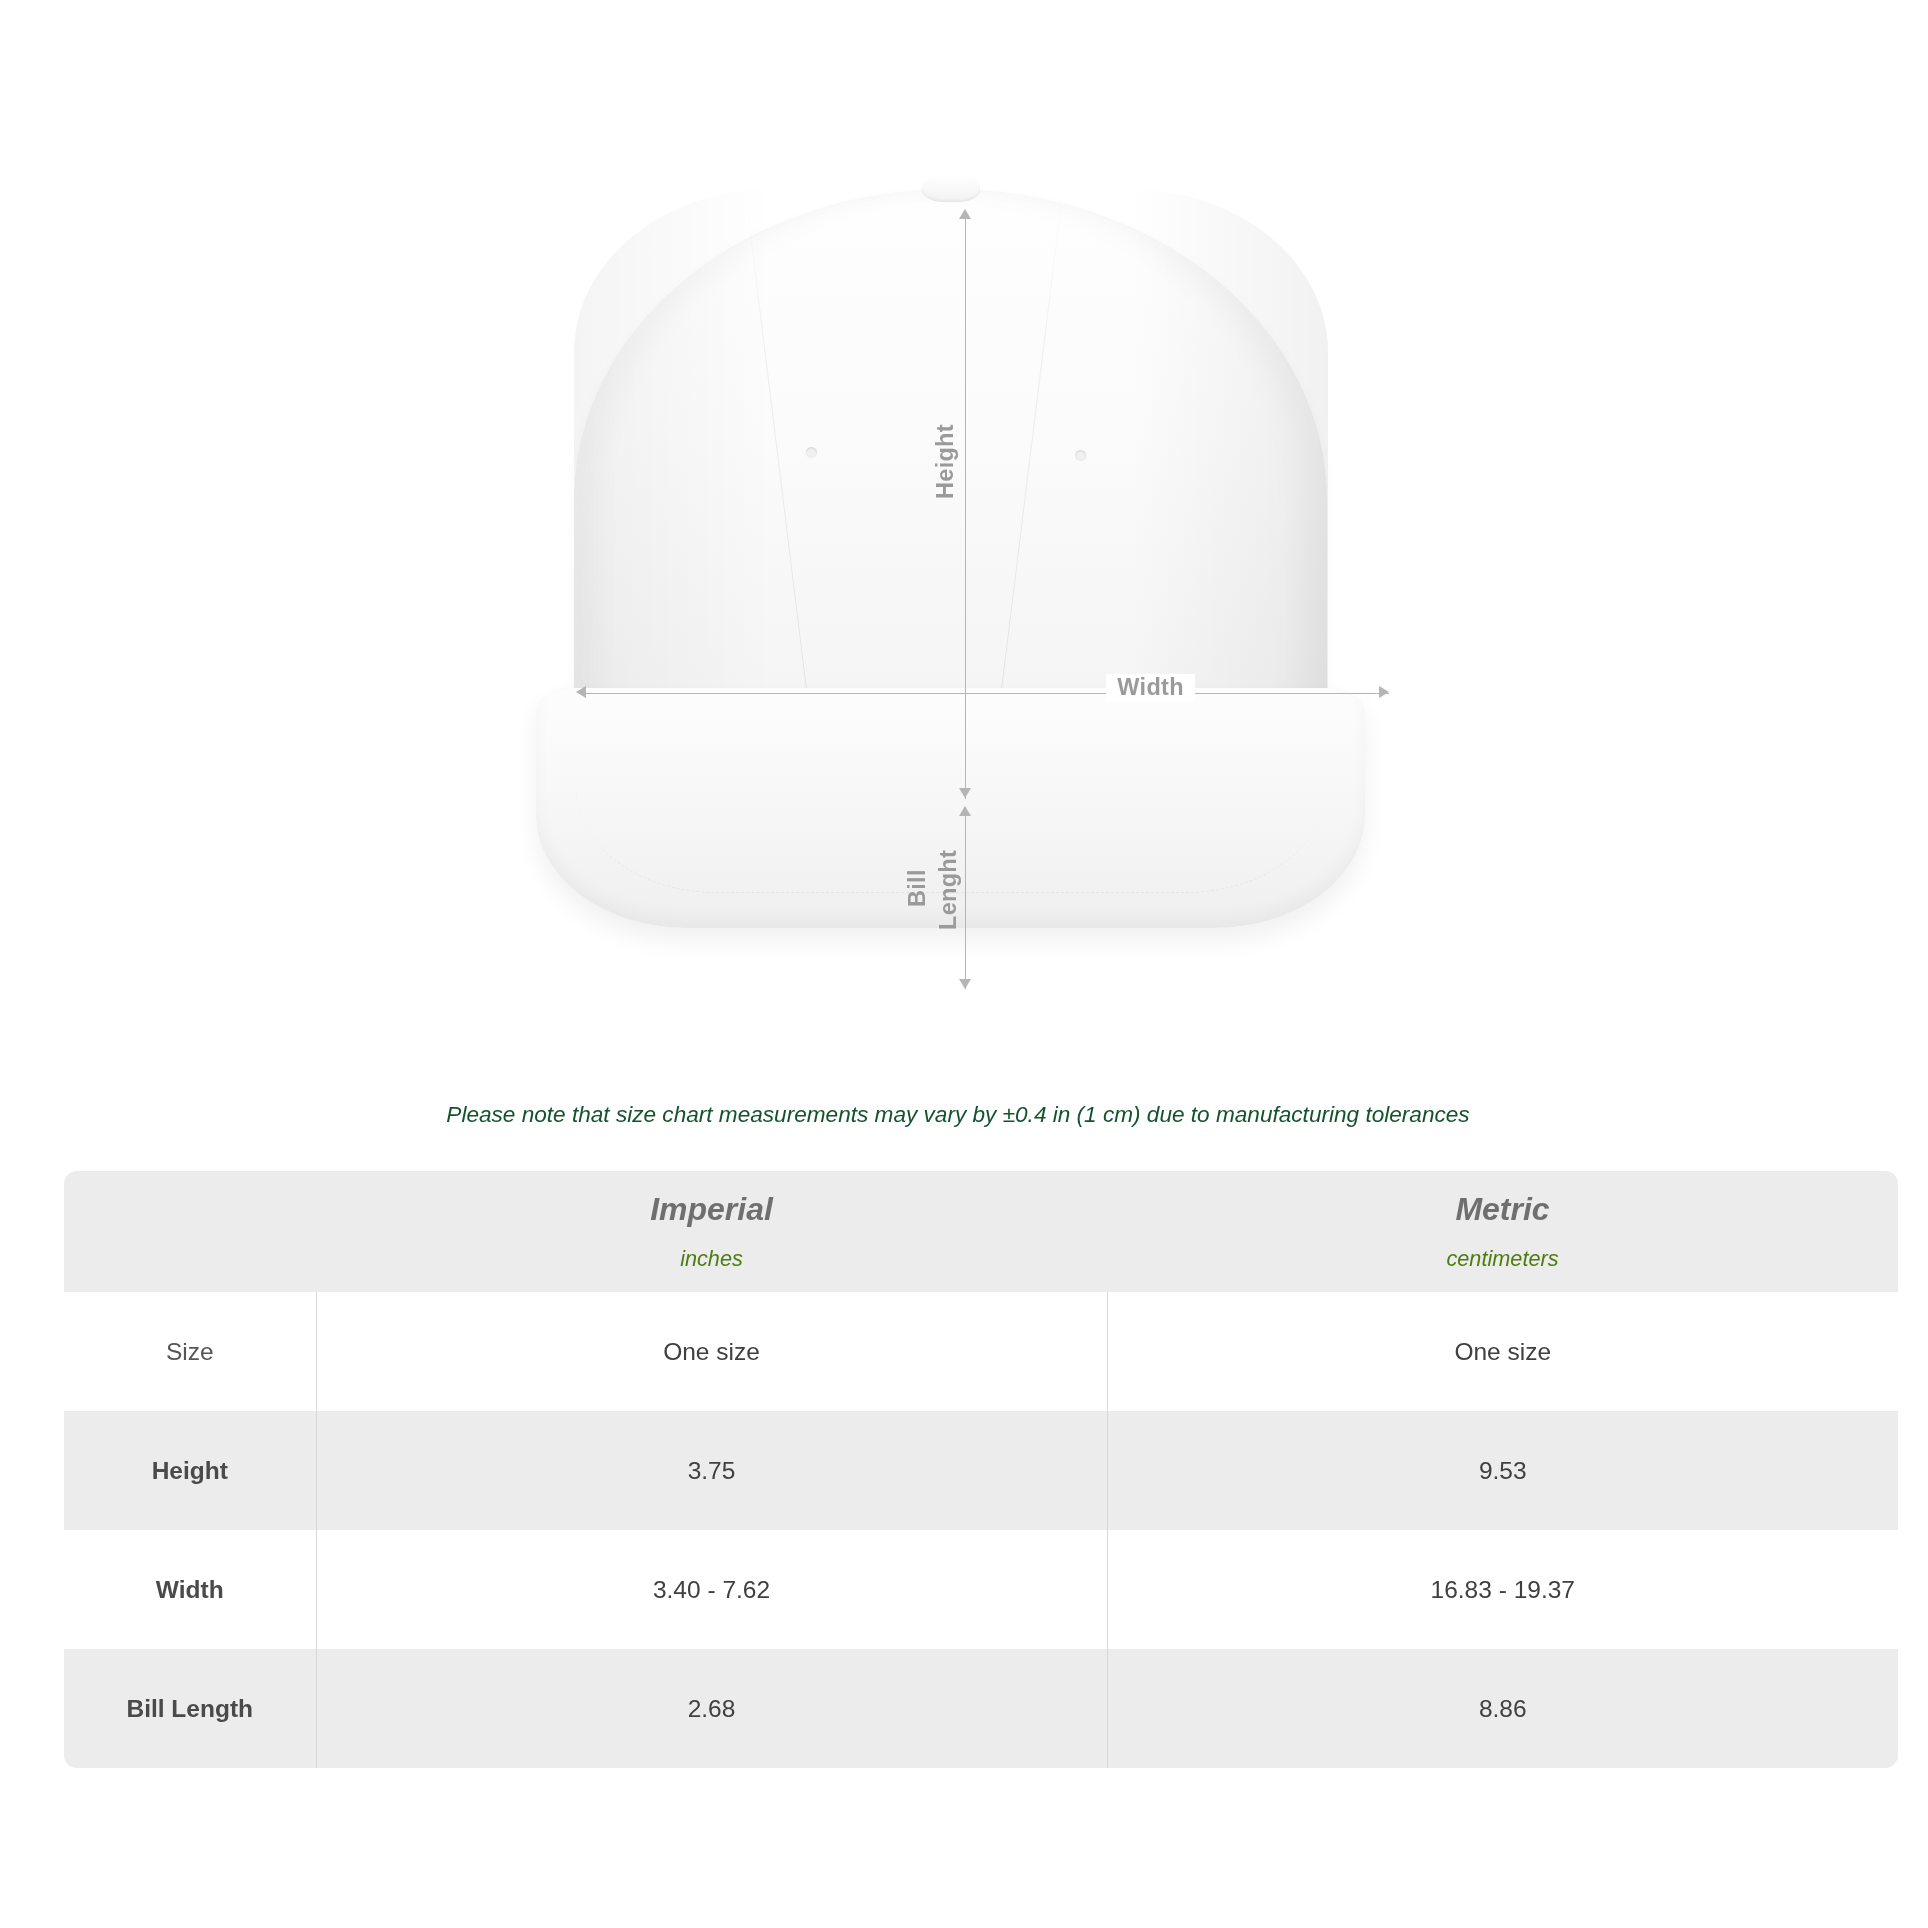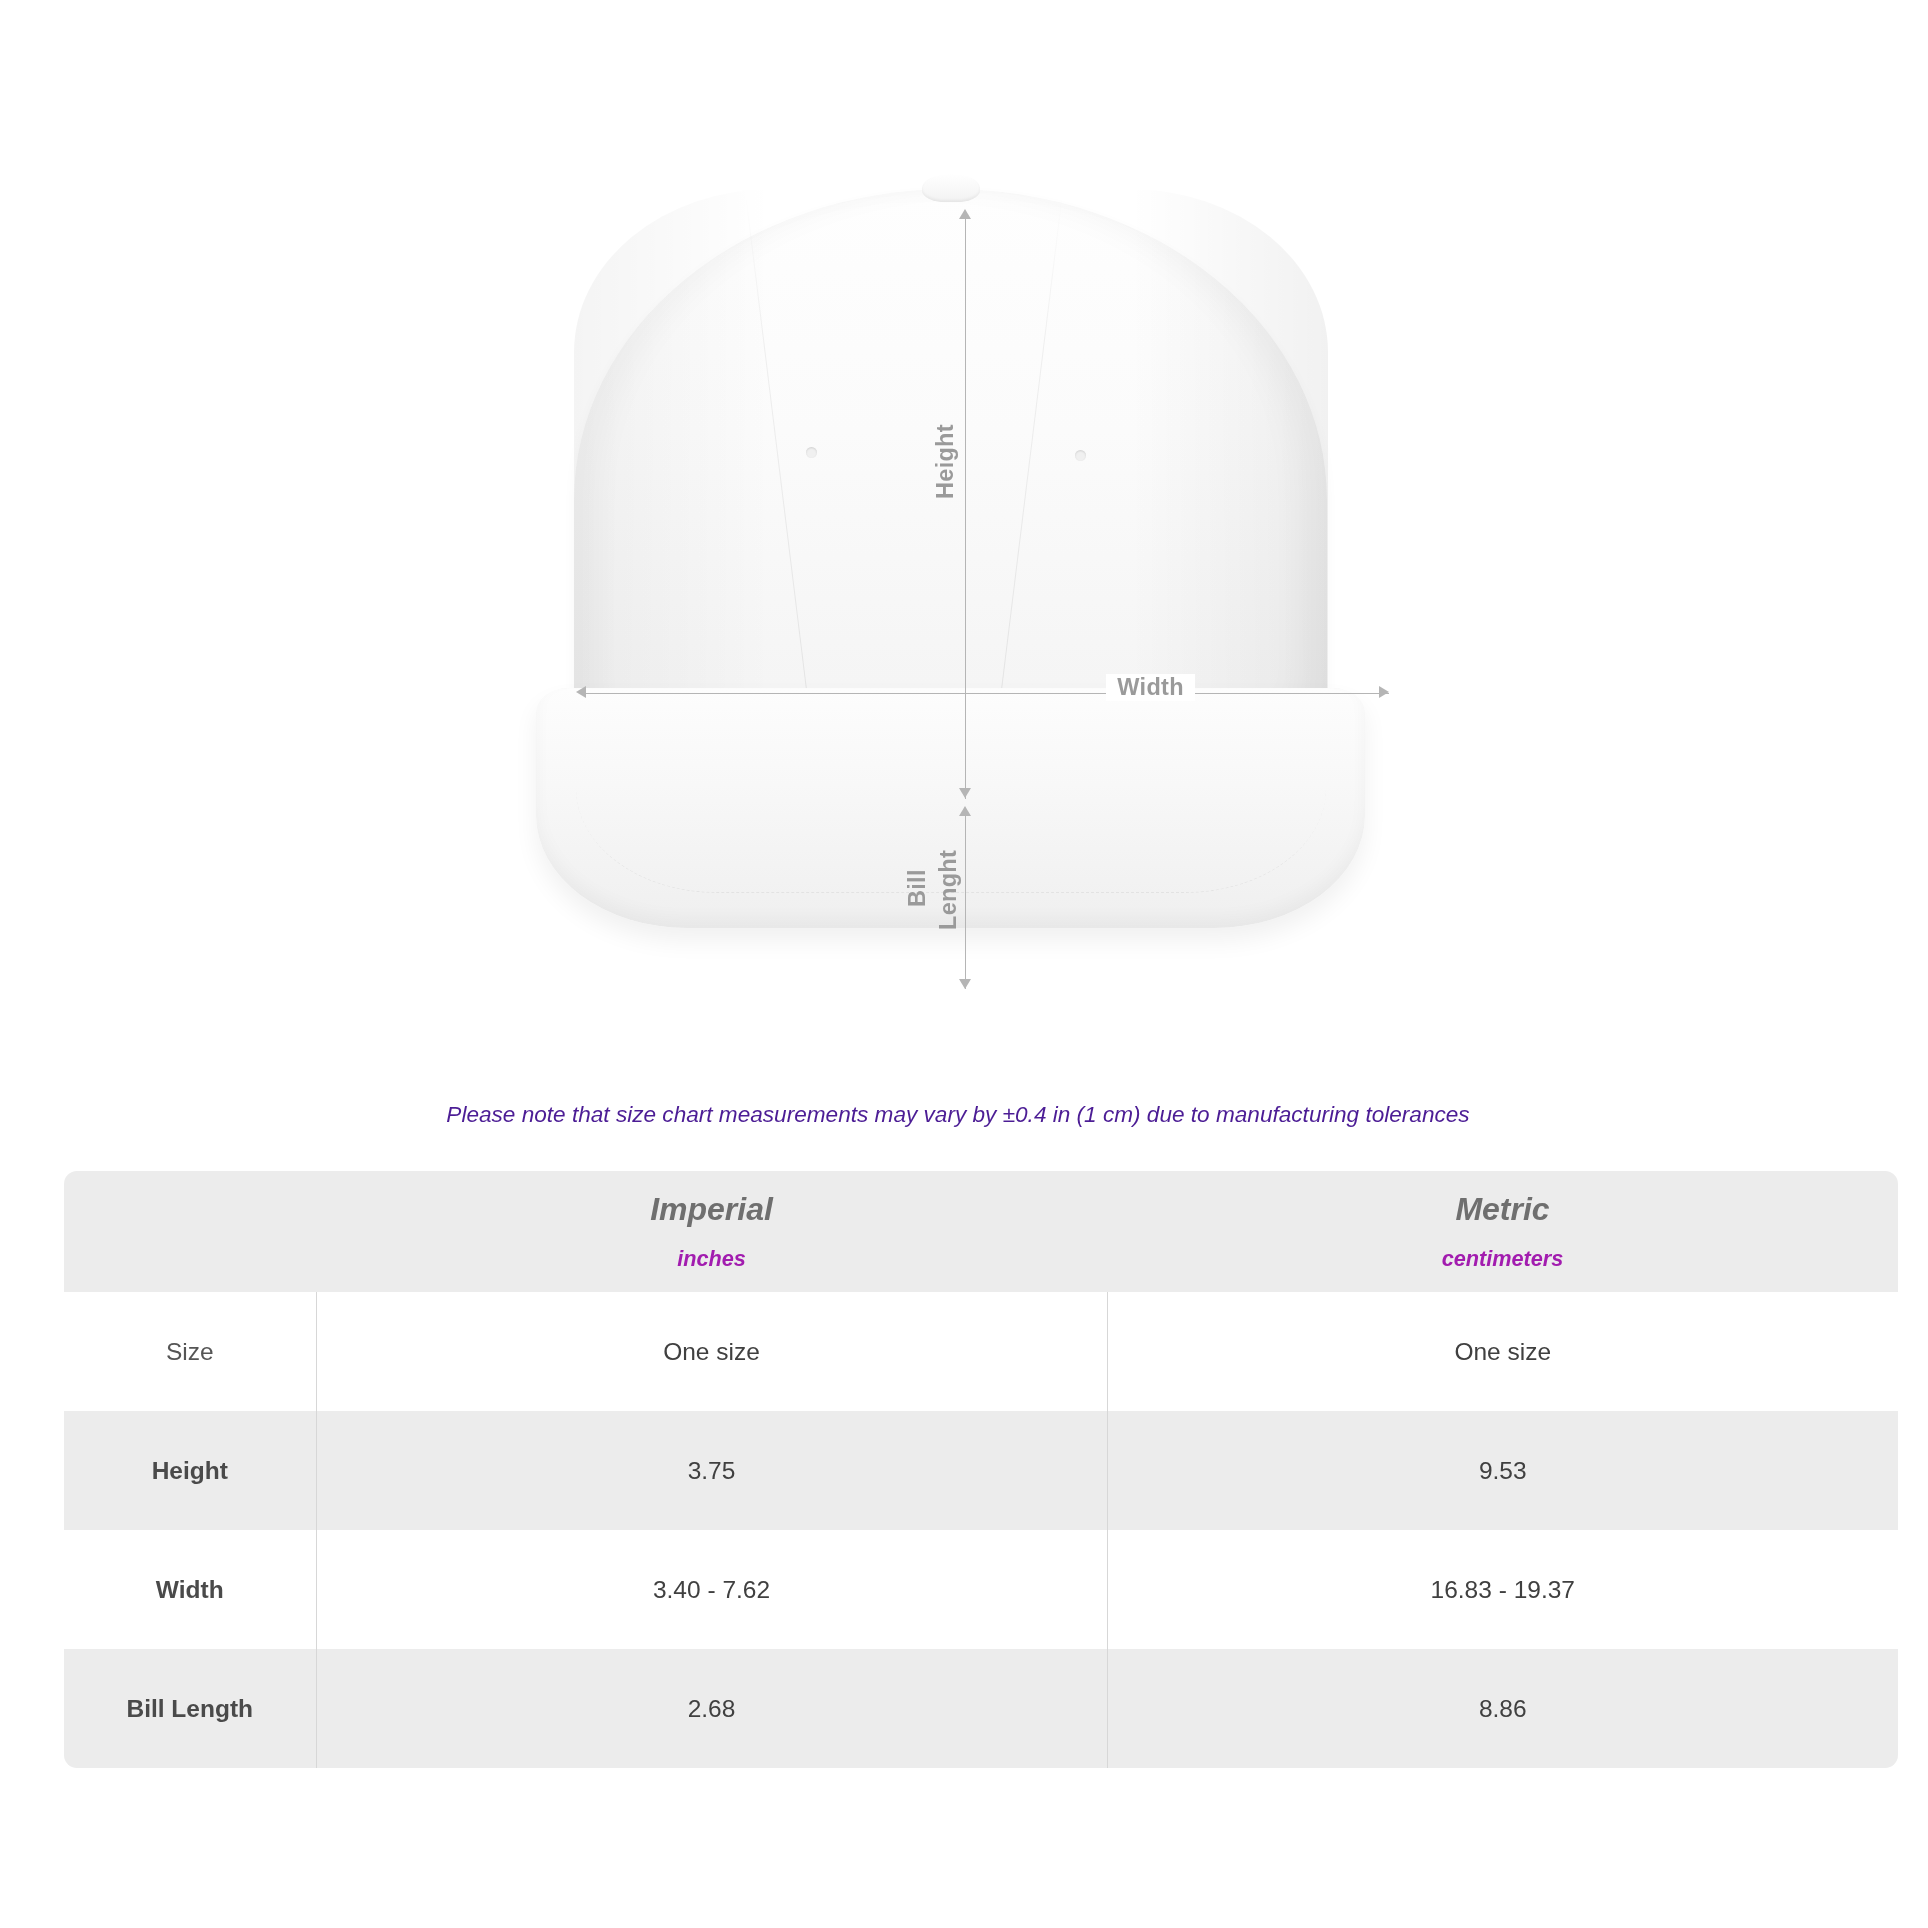--- a/index.html
+++ b/index.html
@@ -171,21 +171,21 @@
   .chart-title {
     font-size: 38px;
     font-weight: bold;
     color: #333333;
     margin: 0;
     letter-spacing: -0.2px;
   }
   .chart-note {
     font-size: 22.6px;
     font-style: italic;
-    color: #4c1d95;
+    color: #14532d;
     margin: 21px 12px 0 0;
   }
 
   
   .table-wrap {
     margin: 43px 64px 0 64px;
   }
   table.size-table {
     width: 100%;
     border-collapse: collapse;
@@ -207,23 +207,22 @@
   .unit-main {
     font-size: 32px;
     font-weight: bold;
     font-style: italic;
     color: #6f6f6f;
     line-height: 1.15;
   }
   .unit-sub {
     font-size: 21.7px;
     font-style: italic;
-    color: #a21caf;
+    color: #4d7c0f;
     margin-top: 19px;
-    font-weight: bold;
   }
 
   .body-row { height: 119px; }
   .body-row.alt td { background: #ececec; }
   .body-row.plain td { background: #ffffff; }
 
   .row-label {
     font-size: 24.5px;
     font-weight: bold;
     color: #4a4a4a;

